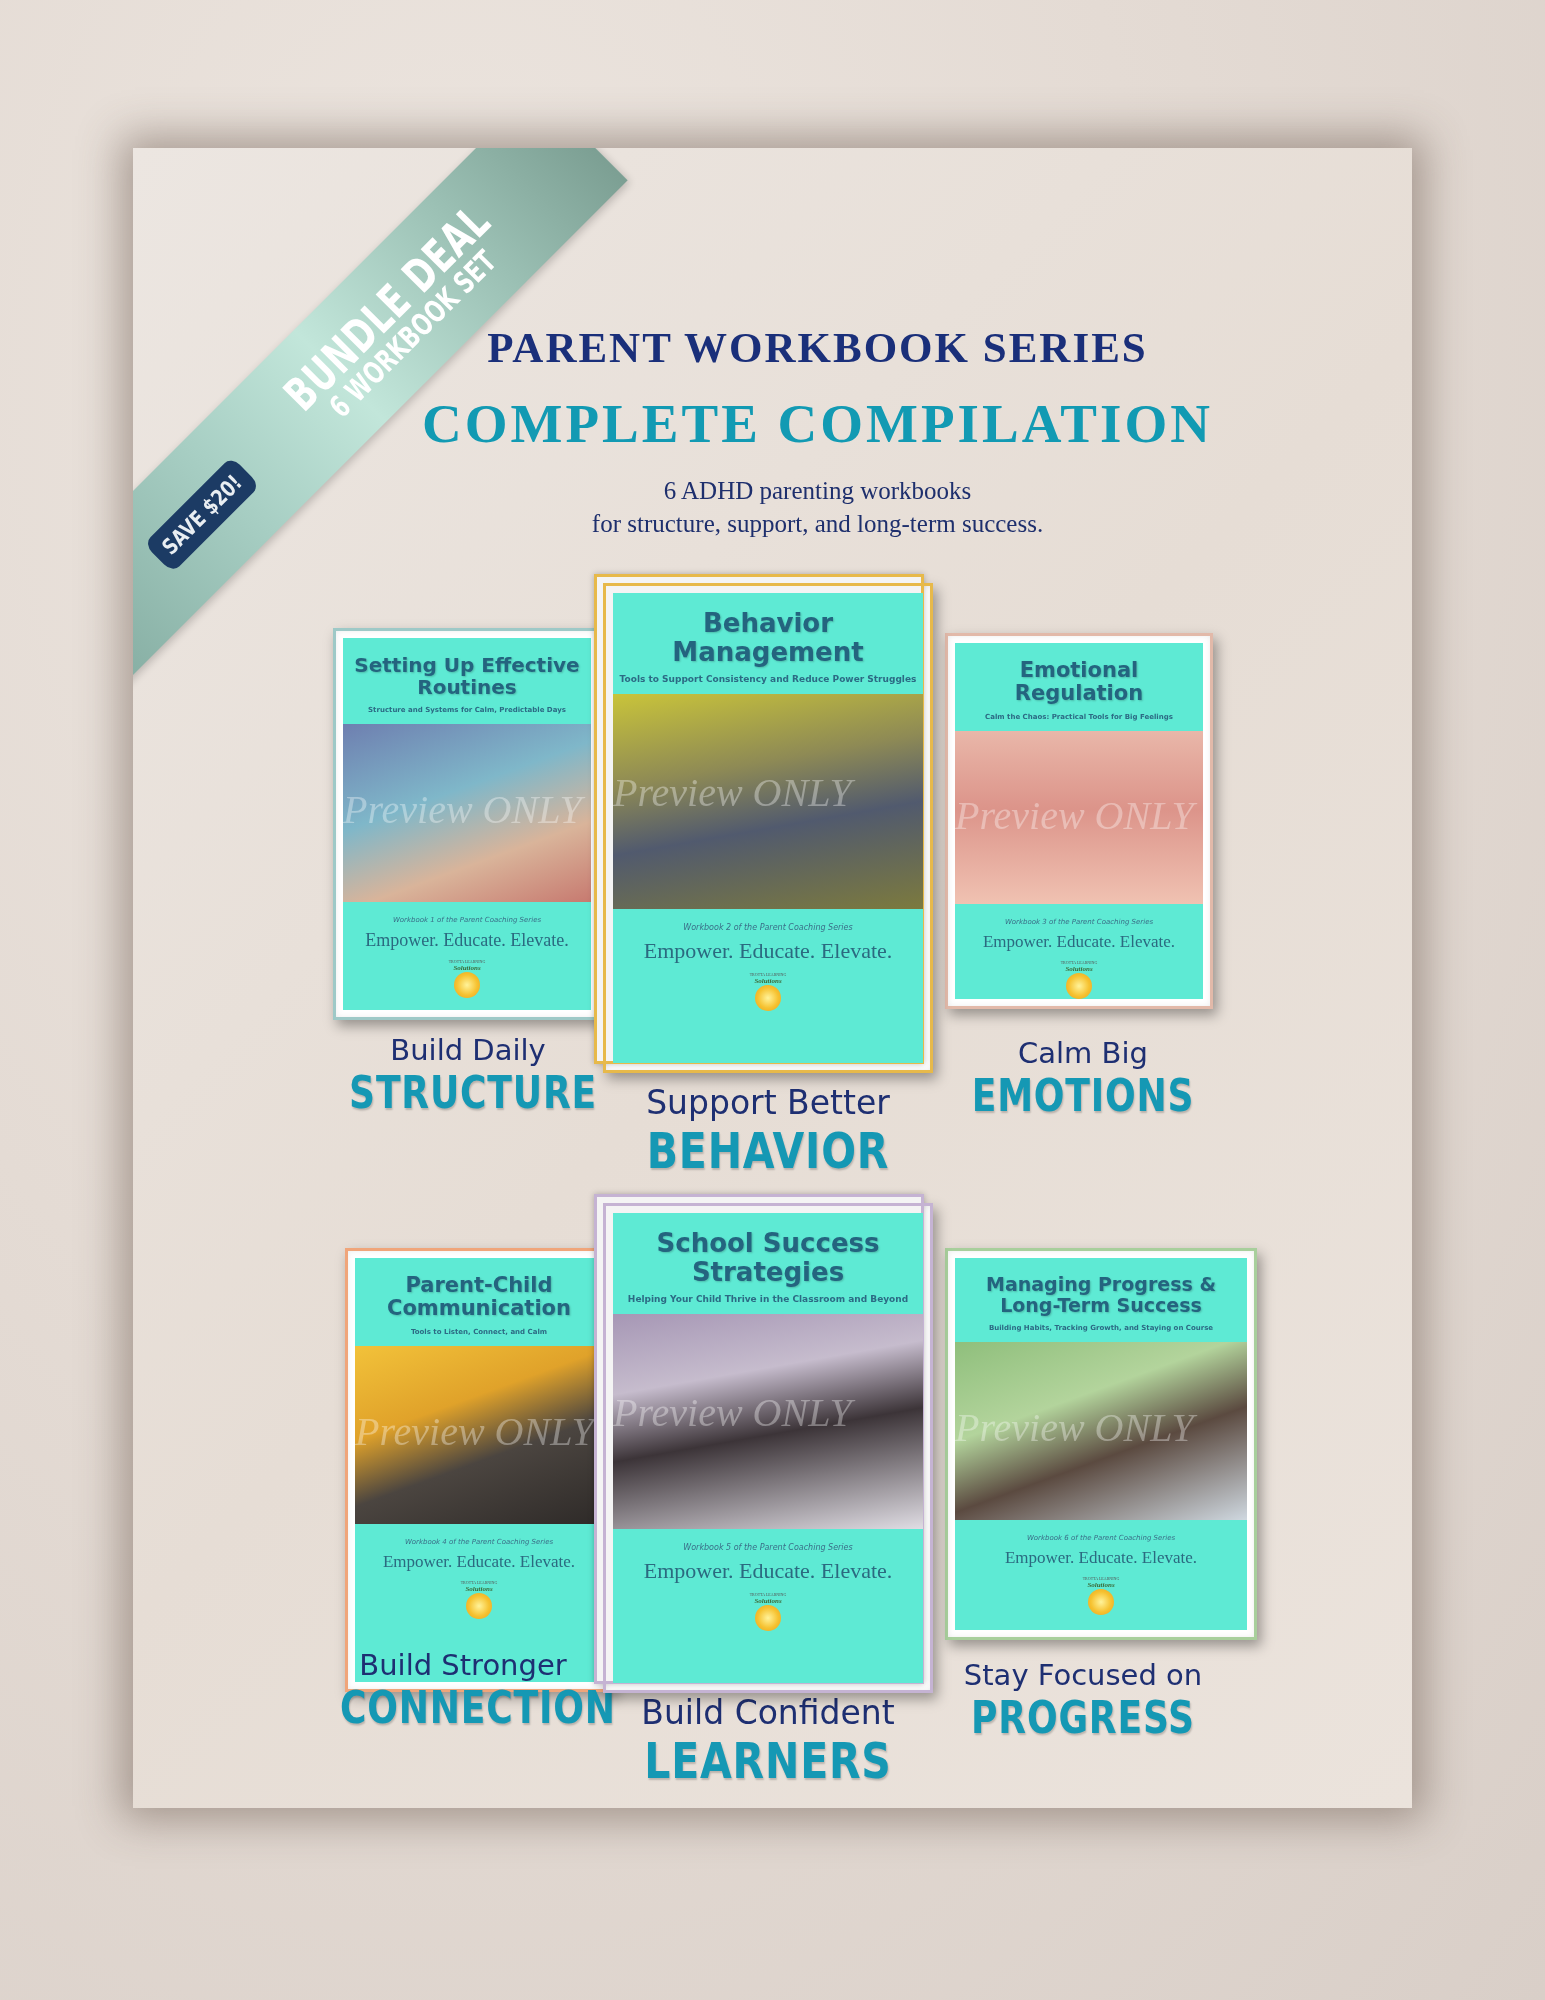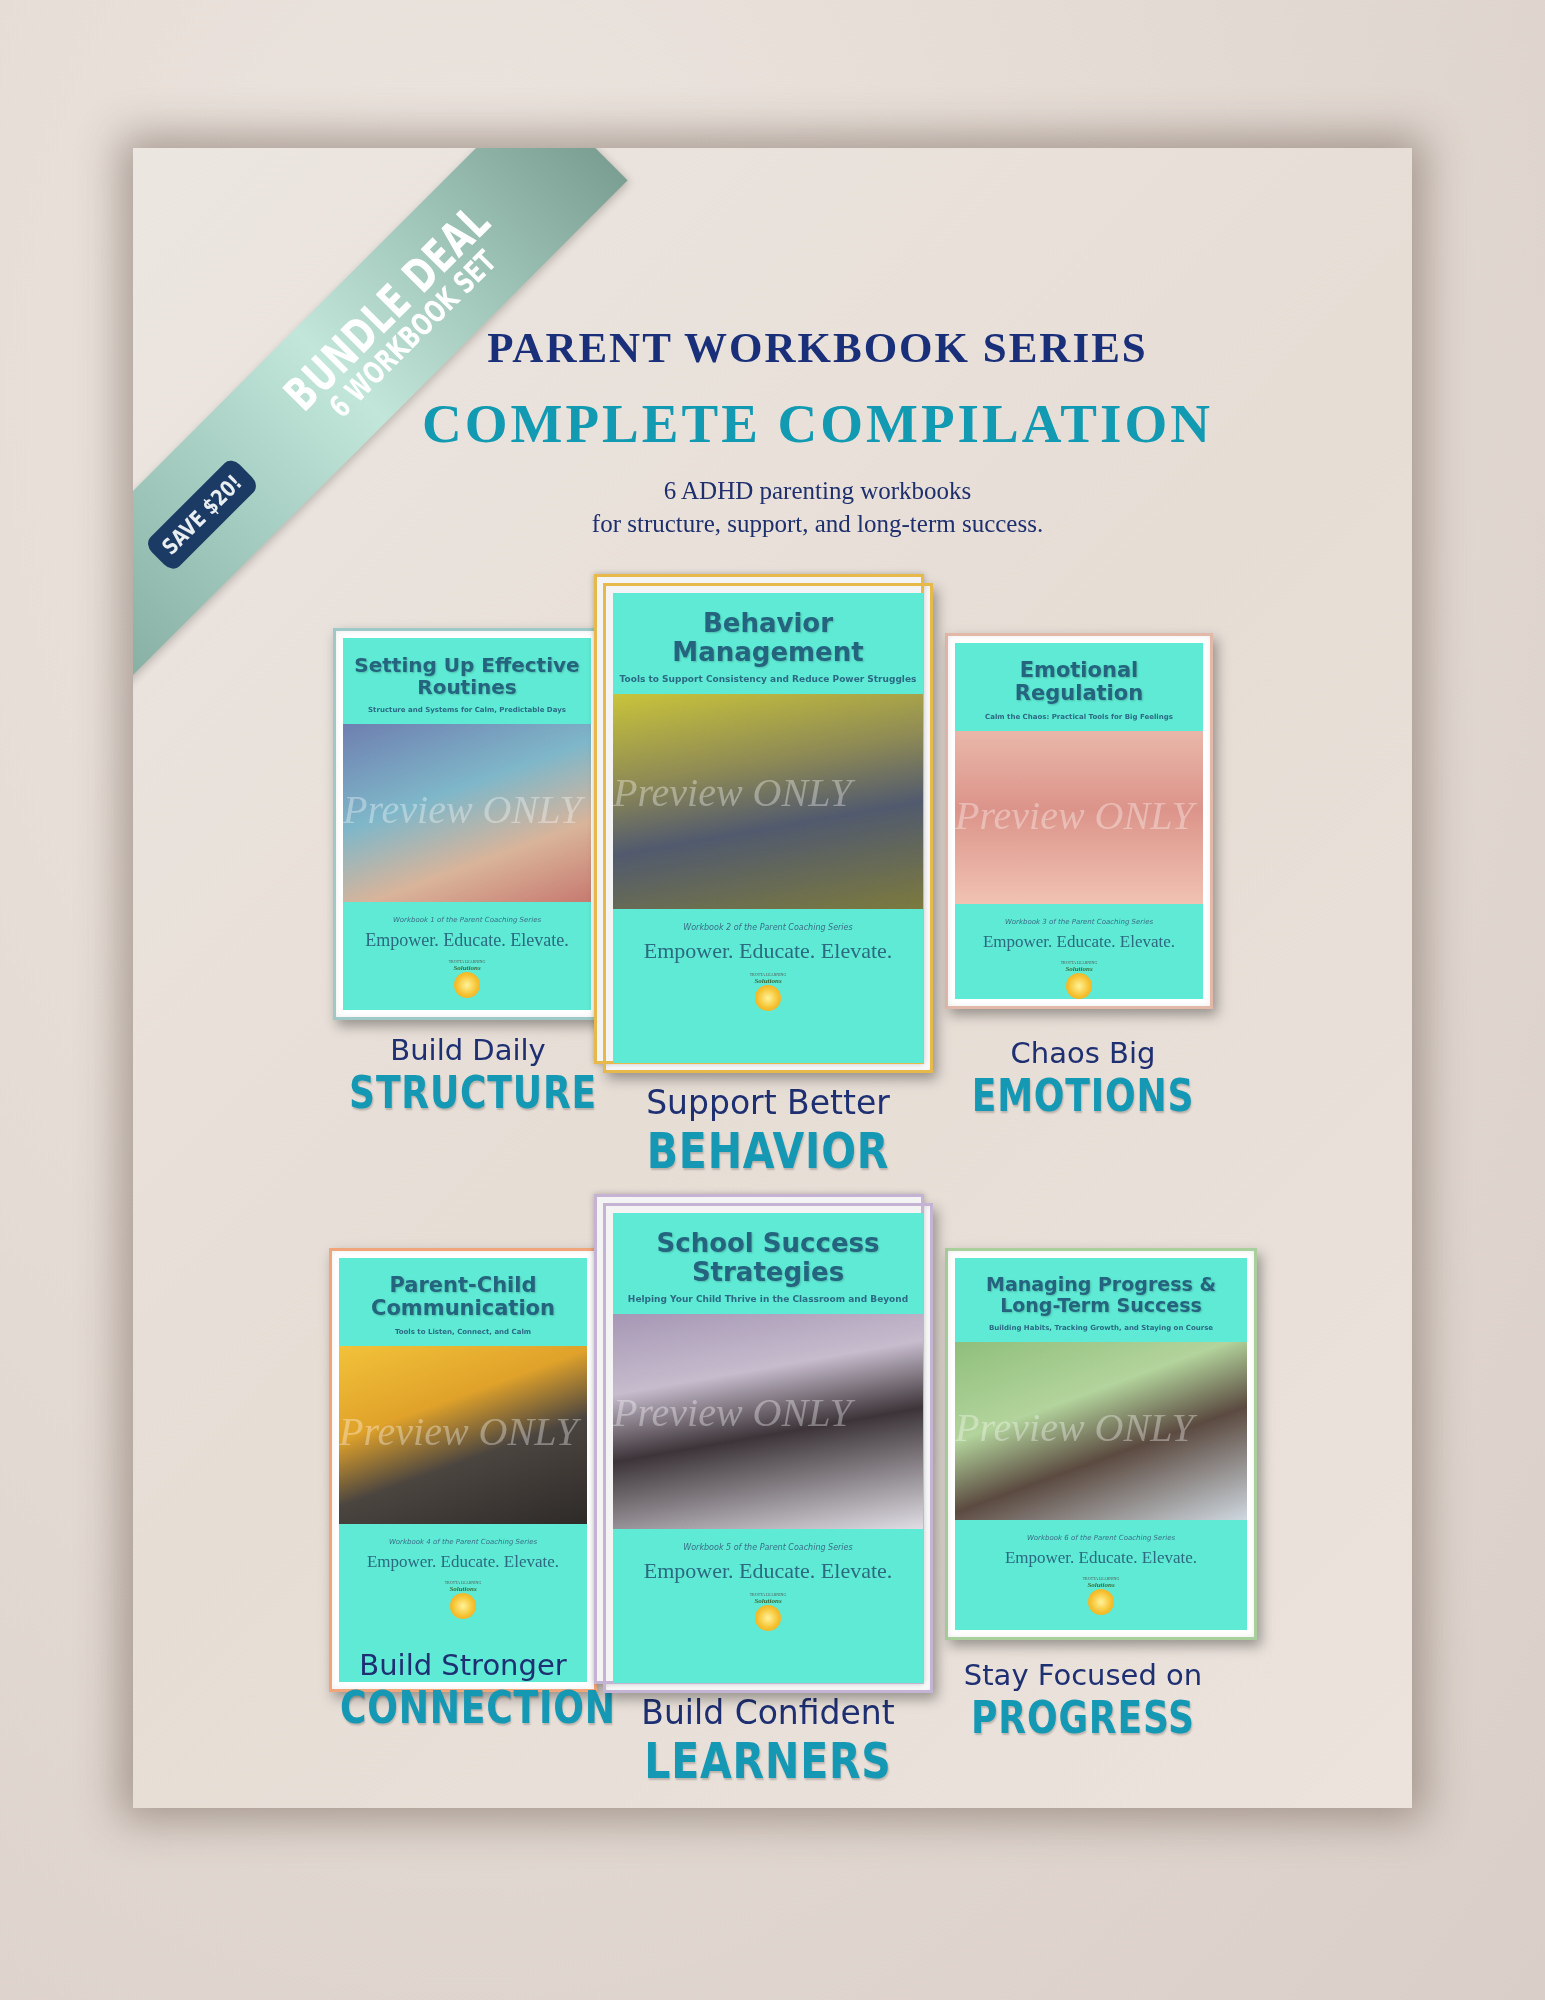--- a/index.html
+++ b/index.html
@@ -171,25 +171,25 @@
       <div class="cover-series">Workbook 3 of the Parent Coaching Series</div>
       <div class="cover-motto" style="font-size:17px;">Empower. Educate. Elevate.</div>
       <div class="logo">
         <span class="lt">TROTTA LEARNING</span>
         <span class="ls">Solutions</span>
         <span class="bulb"></span>
       </div>
     </div>
   </div>
   <div class="caption" style="left:810px; top:888px; width:280px;">
-    <div class="cap-top" style="font-size:29px;">Chaos Big</div>
+    <div class="cap-top" style="font-size:29px;">Calm Big</div>
     <div class="cap-big" style="font-size:44px;">EMOTIONS</div>
   </div>
 
-  <div class="book" id="b3" style="left:196px; top:1100px; width:268px; height:444px;">
+  <div class="book" id="b3" style="left:212px; top:1100px; width:268px; height:444px;">
     <div class="back" style="border-color:#f0a57a;"></div>
     <div class="frame" style="border-color:#f0a57a;"></div>
     <div class="cover">
       <div class="cover-title" style="font-size:21px;">Parent-Child Communication</div>
       <div class="cover-sub" style="font-size:7px;">Tools to Listen, Connect, and Calm</div>
       <div class="cover-photo" style="height:178px; background:linear-gradient(160deg,#f2c23a 0%,#e0a22a 35%,#4b4540 60%,#2e2a28 100%);">
         <div class="wm">Preview ONLY</div>
       </div>
       <div class="cover-series">Workbook 4 of the Parent Coaching Series</div>
       <div class="cover-motto" style="font-size:17px;">Empower. Educate. Elevate.</div>

